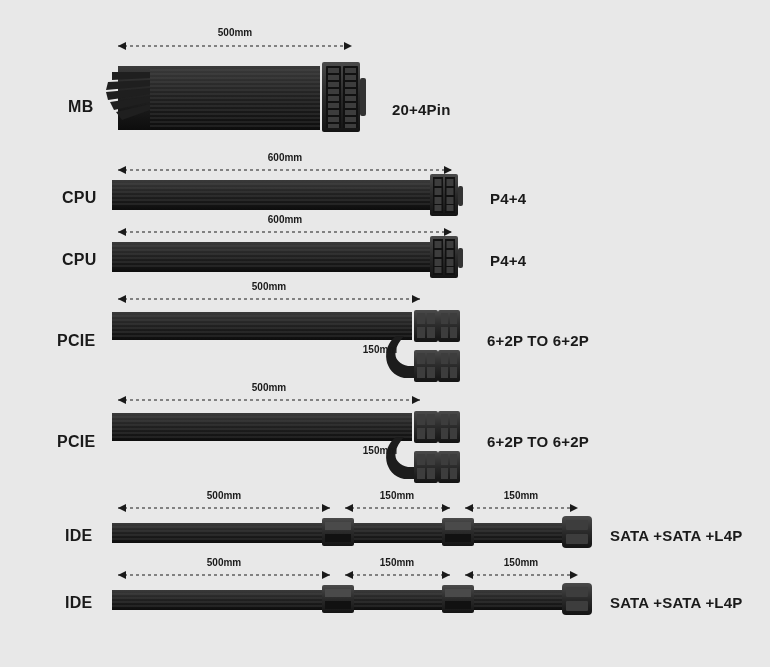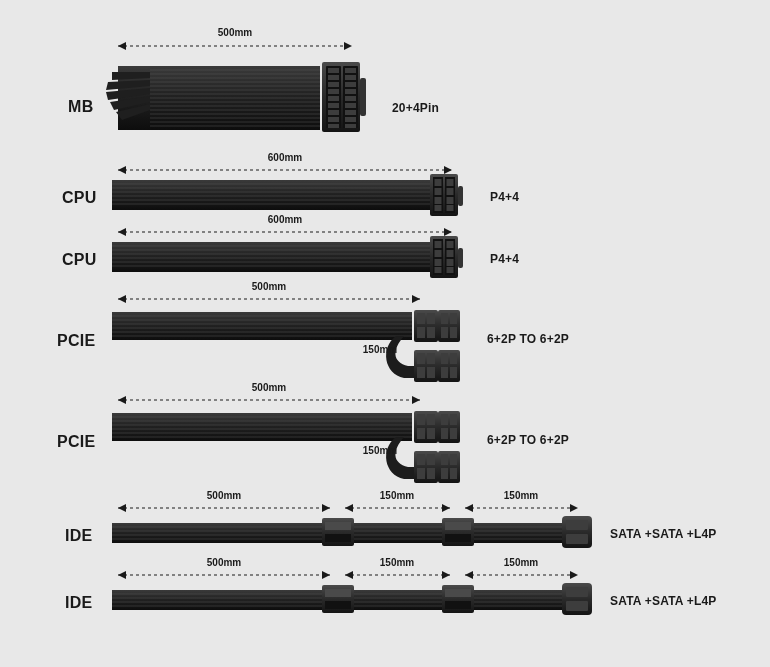--- a/index.html
+++ b/index.html
@@ -21,21 +21,21 @@
   .row-label {
     position: absolute;
     font-size: 16px;
     font-weight: bold;
     color: #1a1a1a;
     letter-spacing: 0.3px;
     white-space: nowrap;
   }
   .conn-label {
     position: absolute;
-    font-size: 12px;
+    font-size: 15px;
     font-weight: bold;
     color: #1a1a1a;
     letter-spacing: 0.2px;
     white-space: nowrap;
   }
   .dim-text {
     position: absolute;
     font-size: 10px;
     font-weight: bold;
     color: #1a1a1a;

